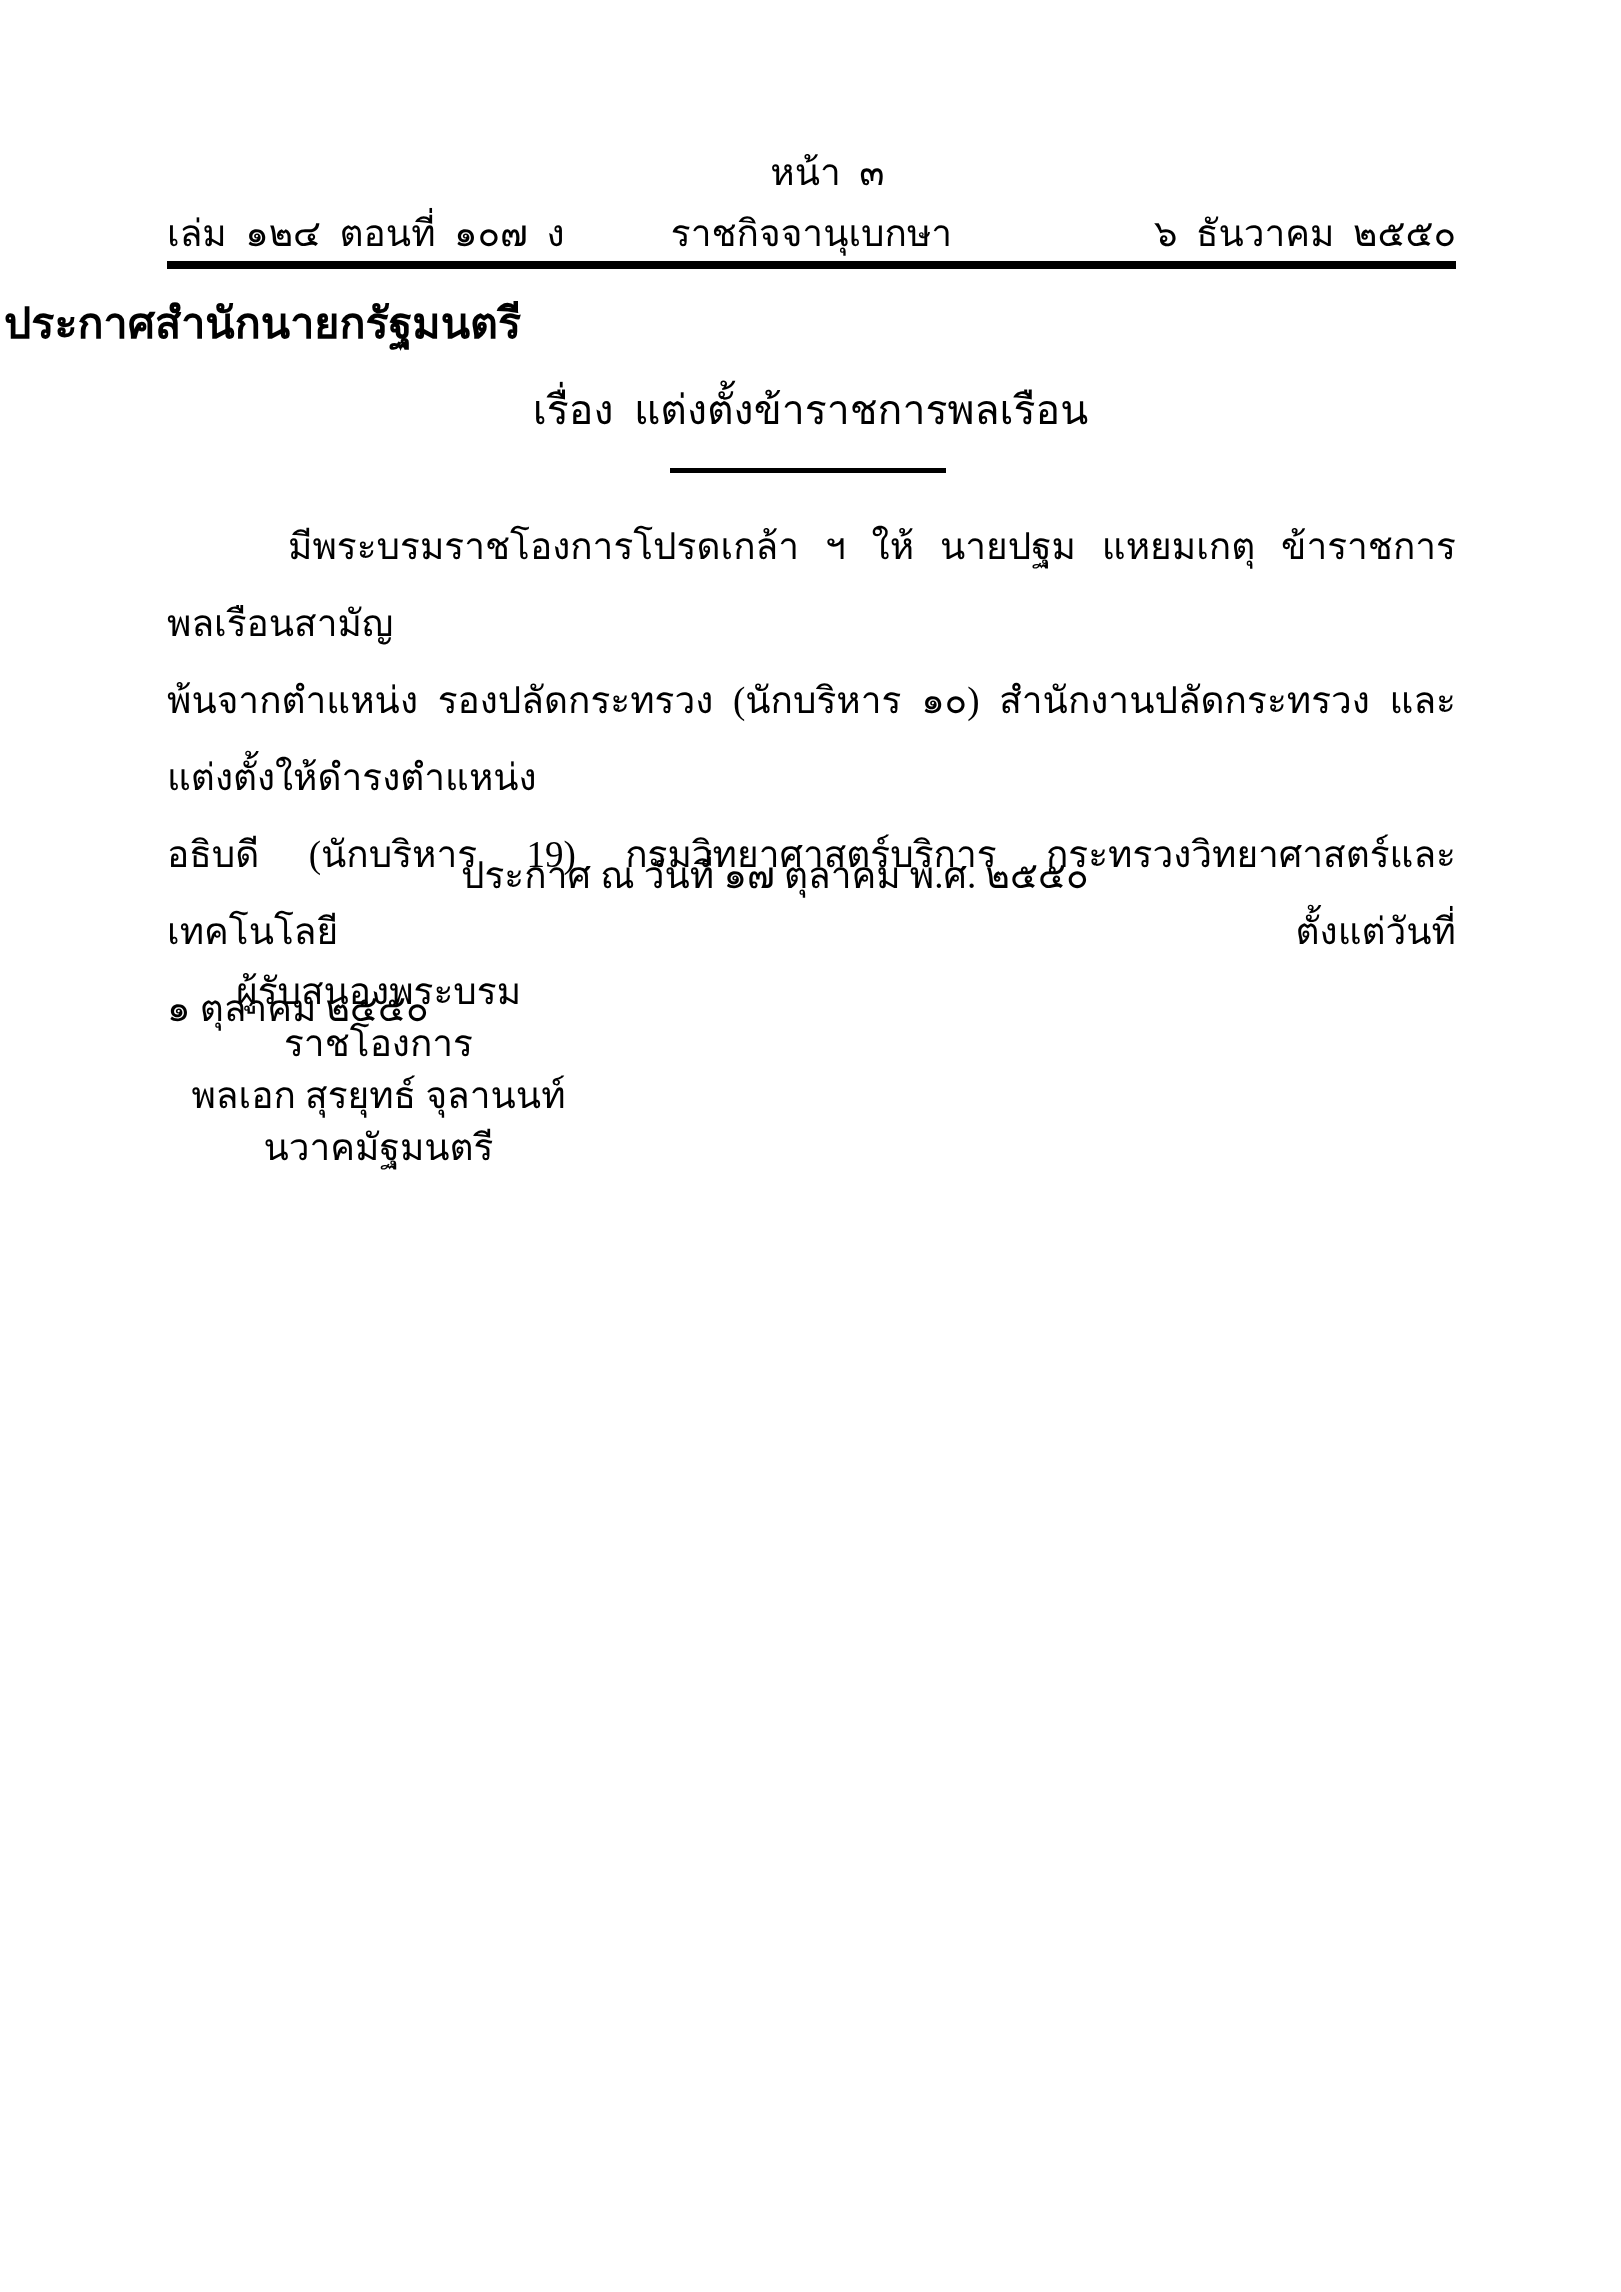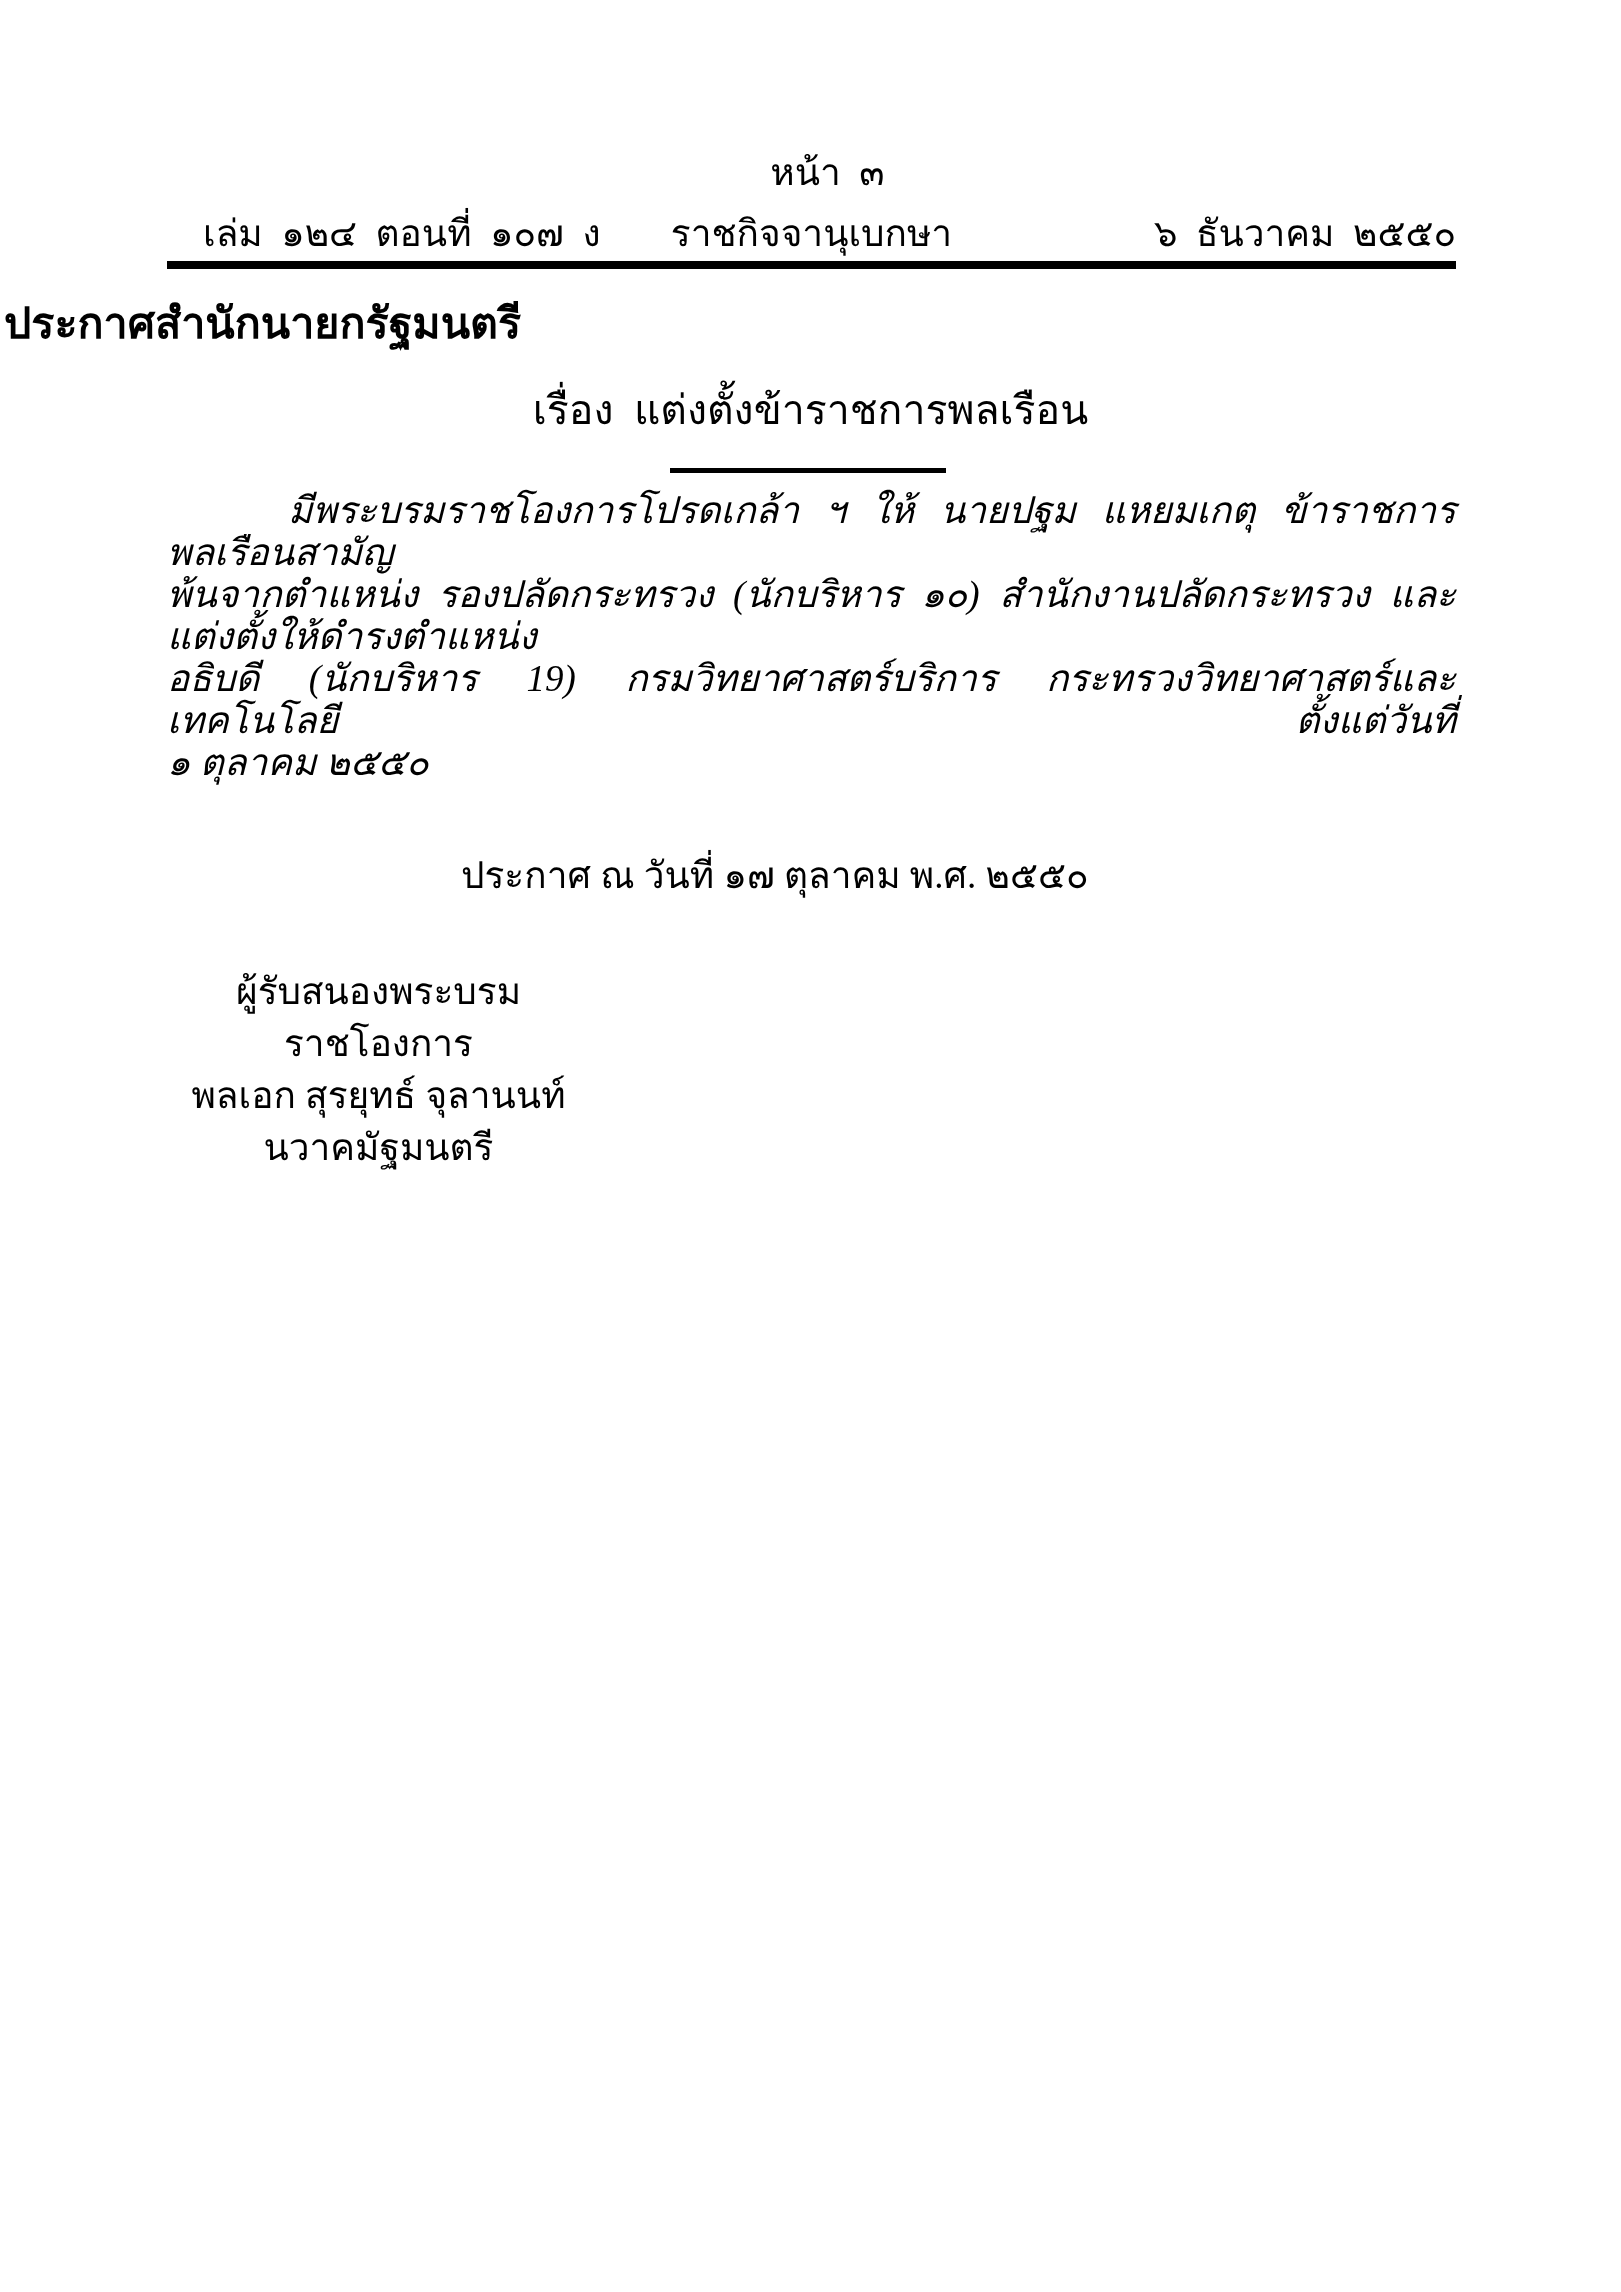--- a/index.html
+++ b/index.html
@@ -32,21 +32,21 @@
     position: absolute;
     top: 204px;
     left: 167px;
     width: 1289px;
     display: grid;
     grid-template-columns: 1fr auto 1fr;
     align-items: baseline;
     font-size: 37px;
     line-height: 59px;
   }
-  .header-volume { justify-self: start; white-space: pre-wrap; margin-left: 36px; }
+  .header-volume { justify-self: start; white-space: pre-wrap; }
   .header-gazette { justify-self: center; }
   .header-date { justify-self: end; white-space: pre-wrap; }
   .header-rule {
     position: absolute;
     top: 261px;
     left: 167px;
     width: 1289px;
     height: 7.8px;
     background: #000000;
   }
@@ -76,26 +76,25 @@
   .title-divider {
     position: absolute;
     top: 468px;
     left: 670px;
     width: 276px;
     height: 4.9px;
     background: #000000;
   }
   .doc-body {
     position: absolute;
-    top: 490px;
+    top: 508px;
     left: 167px;
     width: 1289px;
     font-size: 37px;
-    line-height: 42px;
-    font-style: italic;
+    line-height: 77px;
   }
   .doc-body p {
     margin: 0;
   }
   .body-line-justify {
     text-align: justify;
     text-align-last: justify;
   }
   .body-line-indent {
     text-indent: 121px;

